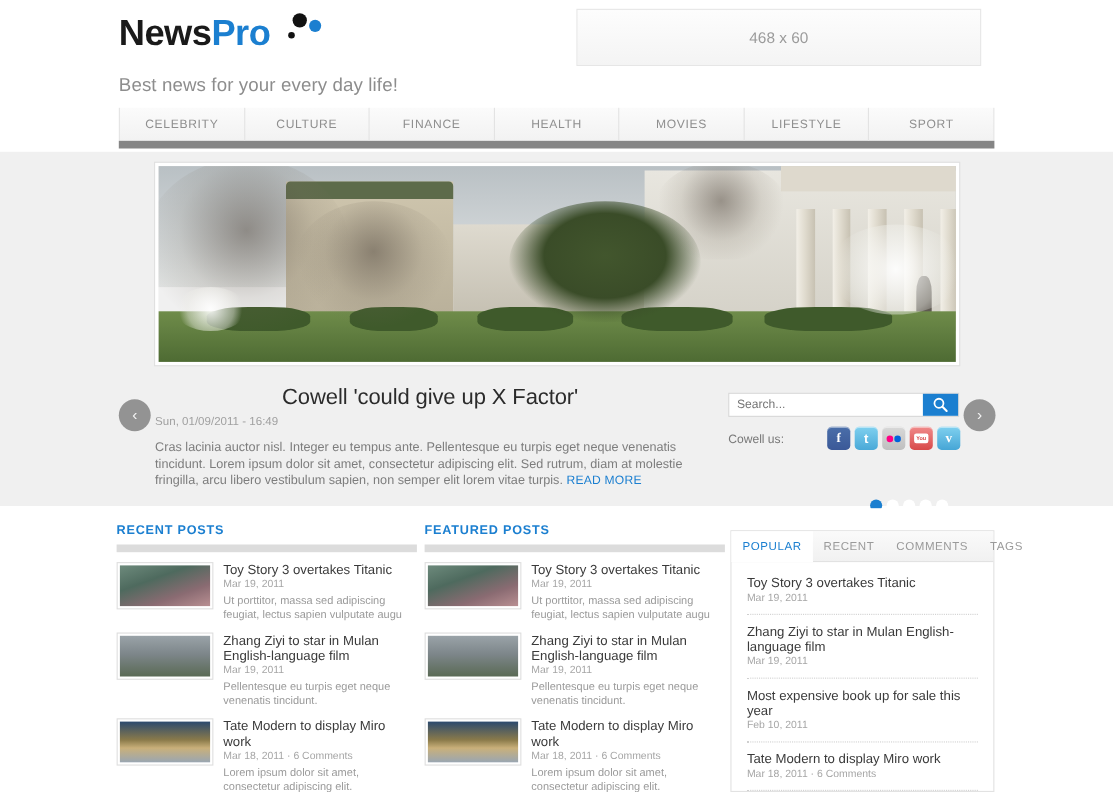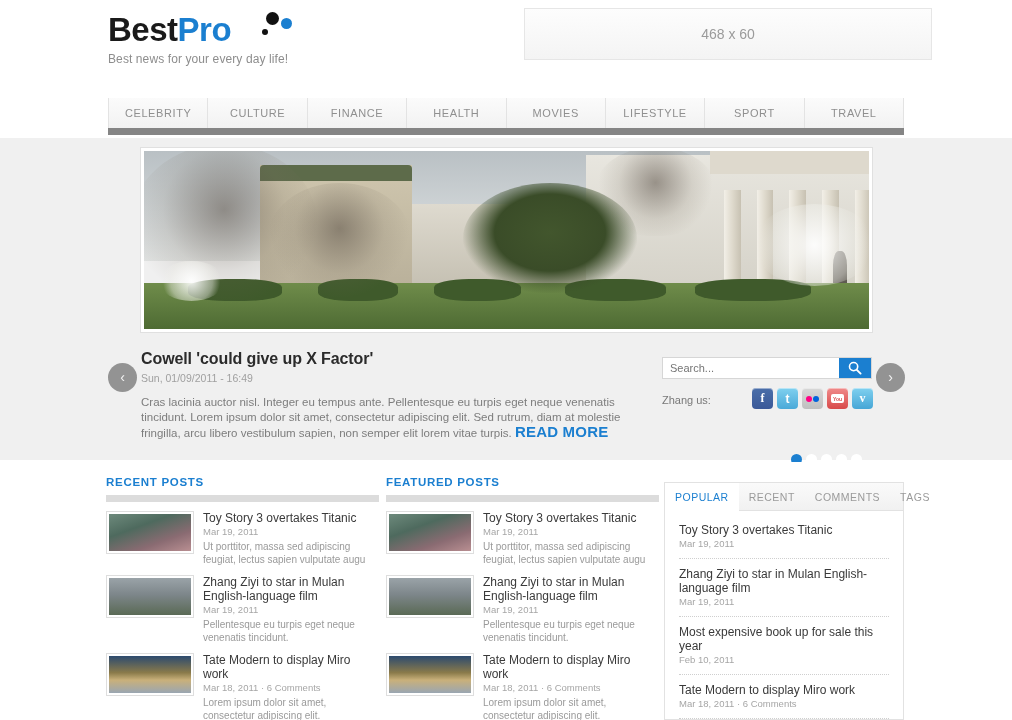--- a/index.html
+++ b/index.html
@@ -16,25 +16,25 @@
   .header { position: relative; height: 95px; background: #fff; }
   .logo-wrap { position: absolute; left: 108px; top: 12px; }
   .logo-line { font-size: 33px; font-weight: bold; letter-spacing: -0.5px; line-height: 36px; position: relative; }
   .logo-news { color: #1a1a1a; }
   .logo-pro { color: #1b7fd0; margin-top: 21px; }
   .logo-dots { position: absolute; left: 152px; top: -5px; width: 40px; height: 34px; }
   .dot { position: absolute; border-radius: 50%; }
   .dot.d1 { width: 13px; height: 13px; background: #111; left: 6px; top: 5px; }
   .dot.d2 { width: 11px; height: 11px; background: #1b7fd0; left: 21px; top: 11px; }
   .dot.d3 { width: 6px; height: 6px; background: #111; left: 2px; top: 22px; }
-  .tagline { font-size: 12px; color: #8d8d8d; margin-top: 4px; letter-spacing: 0.1px; }
+  .tagline { font-size: 17px; color: #8d8d8d; margin-top: 20px; letter-spacing: 0.1px; }
 
   .banner {
     position: absolute; left: 524px; top: 8px;
-    width: 408px; height: 52px;
+    width: 368px; height: 52px;
     background: linear-gradient(180deg, #fdfdfd 0%, #f4f4f4 100%);
     border: 1px solid #e6e6e6;
     display: flex; align-items: center; justify-content: center;
     font-size: 14px; color: #9b9b9b;
   }
 
   
   .nav-wrap { position: absolute; left: 108px; top: 98px; width: 796px; }
   .nav { display: flex; height: 30px;
          background: linear-gradient(180deg, #fbfbfb 0%, #f2f2f2 100%);
@@ -90,24 +90,24 @@
   }
   .arrow.prev { left: 108px; }
   .arrow.next { left: 876px; }
 
   .dots-nav { position: absolute; left: 791px; top: 316px; display: flex; gap: 4px; }
   .pdot { width: 11px; height: 11px; border-radius: 50%; background: #ffffff; cursor: pointer; }
   .pdot.active { background: #1b7fd0; }
 
   
   .headline { position: absolute; left: 141px; top: 212px; width: 500px; }
-  .headline h2 { font-size: 16px; color: #2b2b2b; font-weight: bold; letter-spacing: -0.1px; }
+  .headline h2 { font-size: 20px; color: #2b2b2b; font-weight: normal; letter-spacing: -0.1px; text-align: center; }
   .headline .date { font-size: 10.5px; color: #a0a0a0; margin-top: 4px; }
   .headline p { font-size: 11.5px; color: #7d7d7d; line-height: 14.8px; margin-top: 11px; }
-  .readmore { color: #1b7fd0; font-weight: bold; font-size: 15px; letter-spacing: 0.2px; text-decoration: none; }
+  .readmore { color: #1b7fd0; font-weight: normal; font-size: 11px; letter-spacing: 0.2px; text-decoration: none; }
 
   
   .searchbox { position: absolute; left: 662px; top: 219px; width: 210px; height: 22px;
                display: flex; border: 1px solid #d6d6d6; background: #fff; }
   .searchbox input { flex: 1; border: none; outline: none; padding: 0 7px;
                      font-size: 11px; color: #9a9a9a; font-family: "Liberation Sans", sans-serif; background: transparent; }
   .searchbtn { width: 32px; background: #1b7fd0; display: flex; align-items: center; justify-content: center; cursor: pointer; }
   .follow { position: absolute; left: 662px; top: 256px; font-size: 11px; color: #787878; }
   .social { position: absolute; left: 752px; top: 250px; display: flex; gap: 4px; }
   .sico { width: 21px; height: 21px; border-radius: 4px; position: relative;
@@ -158,21 +158,21 @@
   .sb-meta { font-size: 9.5px; color: #a6a6a6; margin-top: 1px; }
 </style>
 </head>
 <body>
 
 <div class="page">
 
   <div class="header">
     <div class="logo-wrap">
       <div class="logo-line">
-        <span class="logo-news">Best</span><span class="logo-pro">Pro</span>
+        <span class="logo-news">News</span><span class="logo-pro">Pro</span>
         <span class="logo-dots">
           <i class="dot d1"></i>
             <i class="dot d2"></i>
             <i class="dot d3"></i>
         </span>
       </div>
       <div class="tagline">Best news for your every day life!</div>
     </div>
 
     <div class="banner">
@@ -182,21 +182,20 @@
 
   <div class="nav-wrap">
     <div class="nav">
       <div class="nav-item">CELEBRITY</div>
       <div class="nav-item">CULTURE</div>
       <div class="nav-item">FINANCE</div>
       <div class="nav-item">HEALTH</div>
       <div class="nav-item">MOVIES</div>
       <div class="nav-item">LIFESTYLE</div>
       <div class="nav-item">SPORT</div>
-      <div class="nav-item">TRAVEL</div>
     </div>
     <div class="nav-bottom"></div>
   </div>
 
   <div class="feature-section">
 
     <div class="slider">
       <div class="slider-img">
         <div class="sky"></div>
         <div class="mid-bld"></div>
@@ -245,21 +244,21 @@
     <div class="searchbox">
       <input type="text" placeholder="Search..." style="">
       <div class="searchbtn">
         <svg width="14" height="14" viewBox="0 0 14 14">
           <circle cx="5.6" cy="5.6" r="4.1" fill="none" stroke="#fff" stroke-width="1.6"></circle>
           <line x1="8.8" y1="8.8" x2="12.6" y2="12.6" stroke="#fff" stroke-width="1.9" stroke-linecap="round"></line>
         </svg>
       </div>
     </div>
 
-    <div class="follow">Zhang us:</div>
+    <div class="follow">Cowell us:</div>
     <div class="social">
       <span class="sico fb">f</span>
       <span class="sico tw">t</span>
       <span class="sico fl">
         <i class="fl-dot" style="background:#ff0084"></i>
           <i class="fl-dot" style="background:#0063dc;margin-left:1px"></i>
       </span>
       <span class="sico yt">
         <span class="yt-box">You</span>
       </span>

